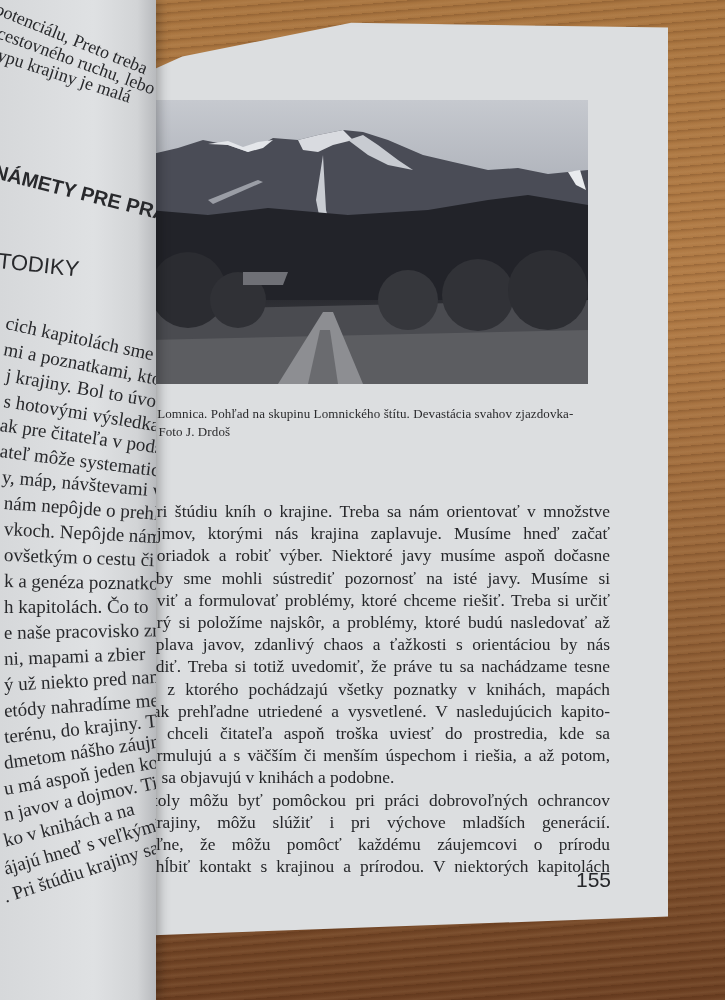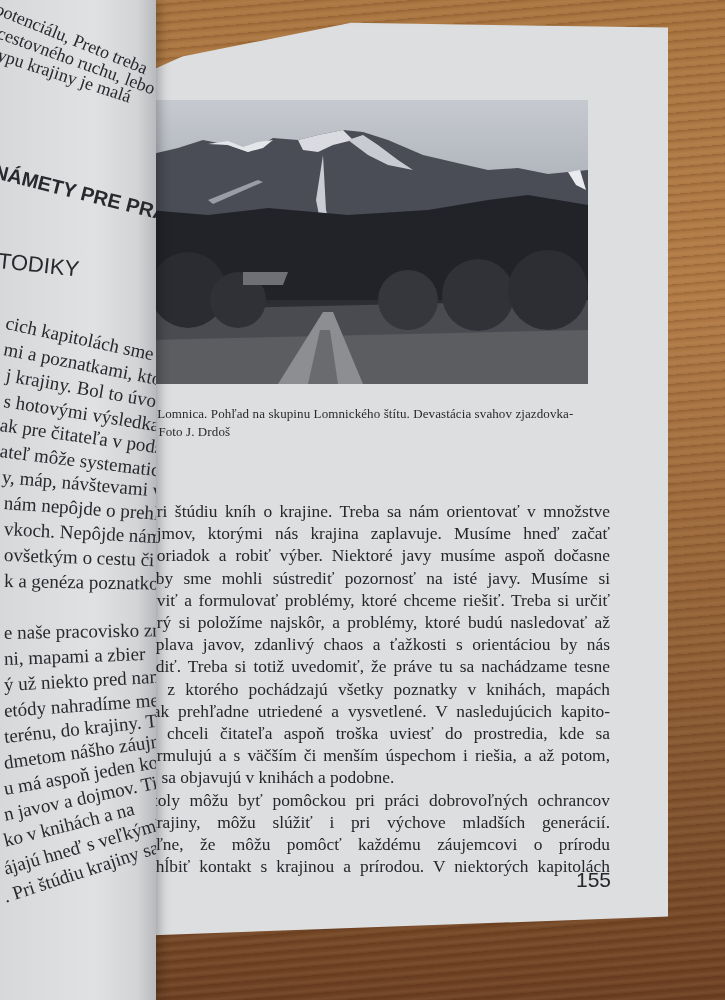--- a/index.html
+++ b/index.html
@@ -146,20 +146,21 @@
     <div class="txt" style="left:4px; top:338px; transform:rotate(11deg);">mi a poznatkami, ktoré</div>
     <div class="txt" style="left:6px; top:364px; transform:rotate(10deg);">j krajiny. Bol to úvod</div>
     <div class="txt" style="left:4px; top:390px; transform:rotate(9deg);">s hotovými výsledkami</div>
     <div class="txt" style="left:0px; top:414px; transform:rotate(8deg);">ak pre čitateľa v podstate</div>
     <div class="txt" style="left:0px; top:440px; transform:rotate(7deg);">ateľ môže systematicky</div>
     <div class="txt" style="left:2px; top:466px; transform:rotate(5deg);">y, máp, návštevami v</div>
     <div class="txt" style="left:4px; top:492px; transform:rotate(4deg);">nám nepôjde o prehľ</div>
     <div class="txt" style="left:4px; top:518px; transform:rotate(3deg);">vkoch. Nepôjde nám</div>
     <div class="txt" style="left:4px; top:544px; transform:rotate(2deg);">ovšetkým o cestu či</div>
     <div class="txt" style="left:4px; top:570px; transform:rotate(1deg);">k a genéza poznatkov</div>
+    <div class="txt" style="left:4px; top:596px; transform:rotate(0deg);">h kapitolách. Čo to</div>
     <div class="txt" style="left:4px; top:622px; transform:rotate(-1deg);">e naše pracovisko zne</div>
     <div class="txt" style="left:4px; top:648px; transform:rotate(-2deg);">ni, mapami a zbier</div>
     <div class="txt" style="left:4px; top:674px; transform:rotate(-3deg);">ý už niekto pred nami</div>
     <div class="txt" style="left:4px; top:700px; transform:rotate(-4deg);">etódy nahradíme metód</div>
     <div class="txt" style="left:4px; top:726px; transform:rotate(-6deg);">terénu, do krajiny. T</div>
     <div class="txt" style="left:4px; top:752px; transform:rotate(-8deg);">dmetom nášho záujmu</div>
     <div class="txt" style="left:4px; top:778px; transform:rotate(-10deg);">u má aspoň jeden kon</div>
     <div class="txt" style="left:4px; top:804px; transform:rotate(-12deg);">n javov a dojmov. Tie</div>
     <div class="txt" style="left:4px; top:830px; transform:rotate(-14deg);">ko v knihách a na</div>
     <div class="txt" style="left:4px; top:858px; transform:rotate(-16deg);">ájajú hneď s veľkými</div>

